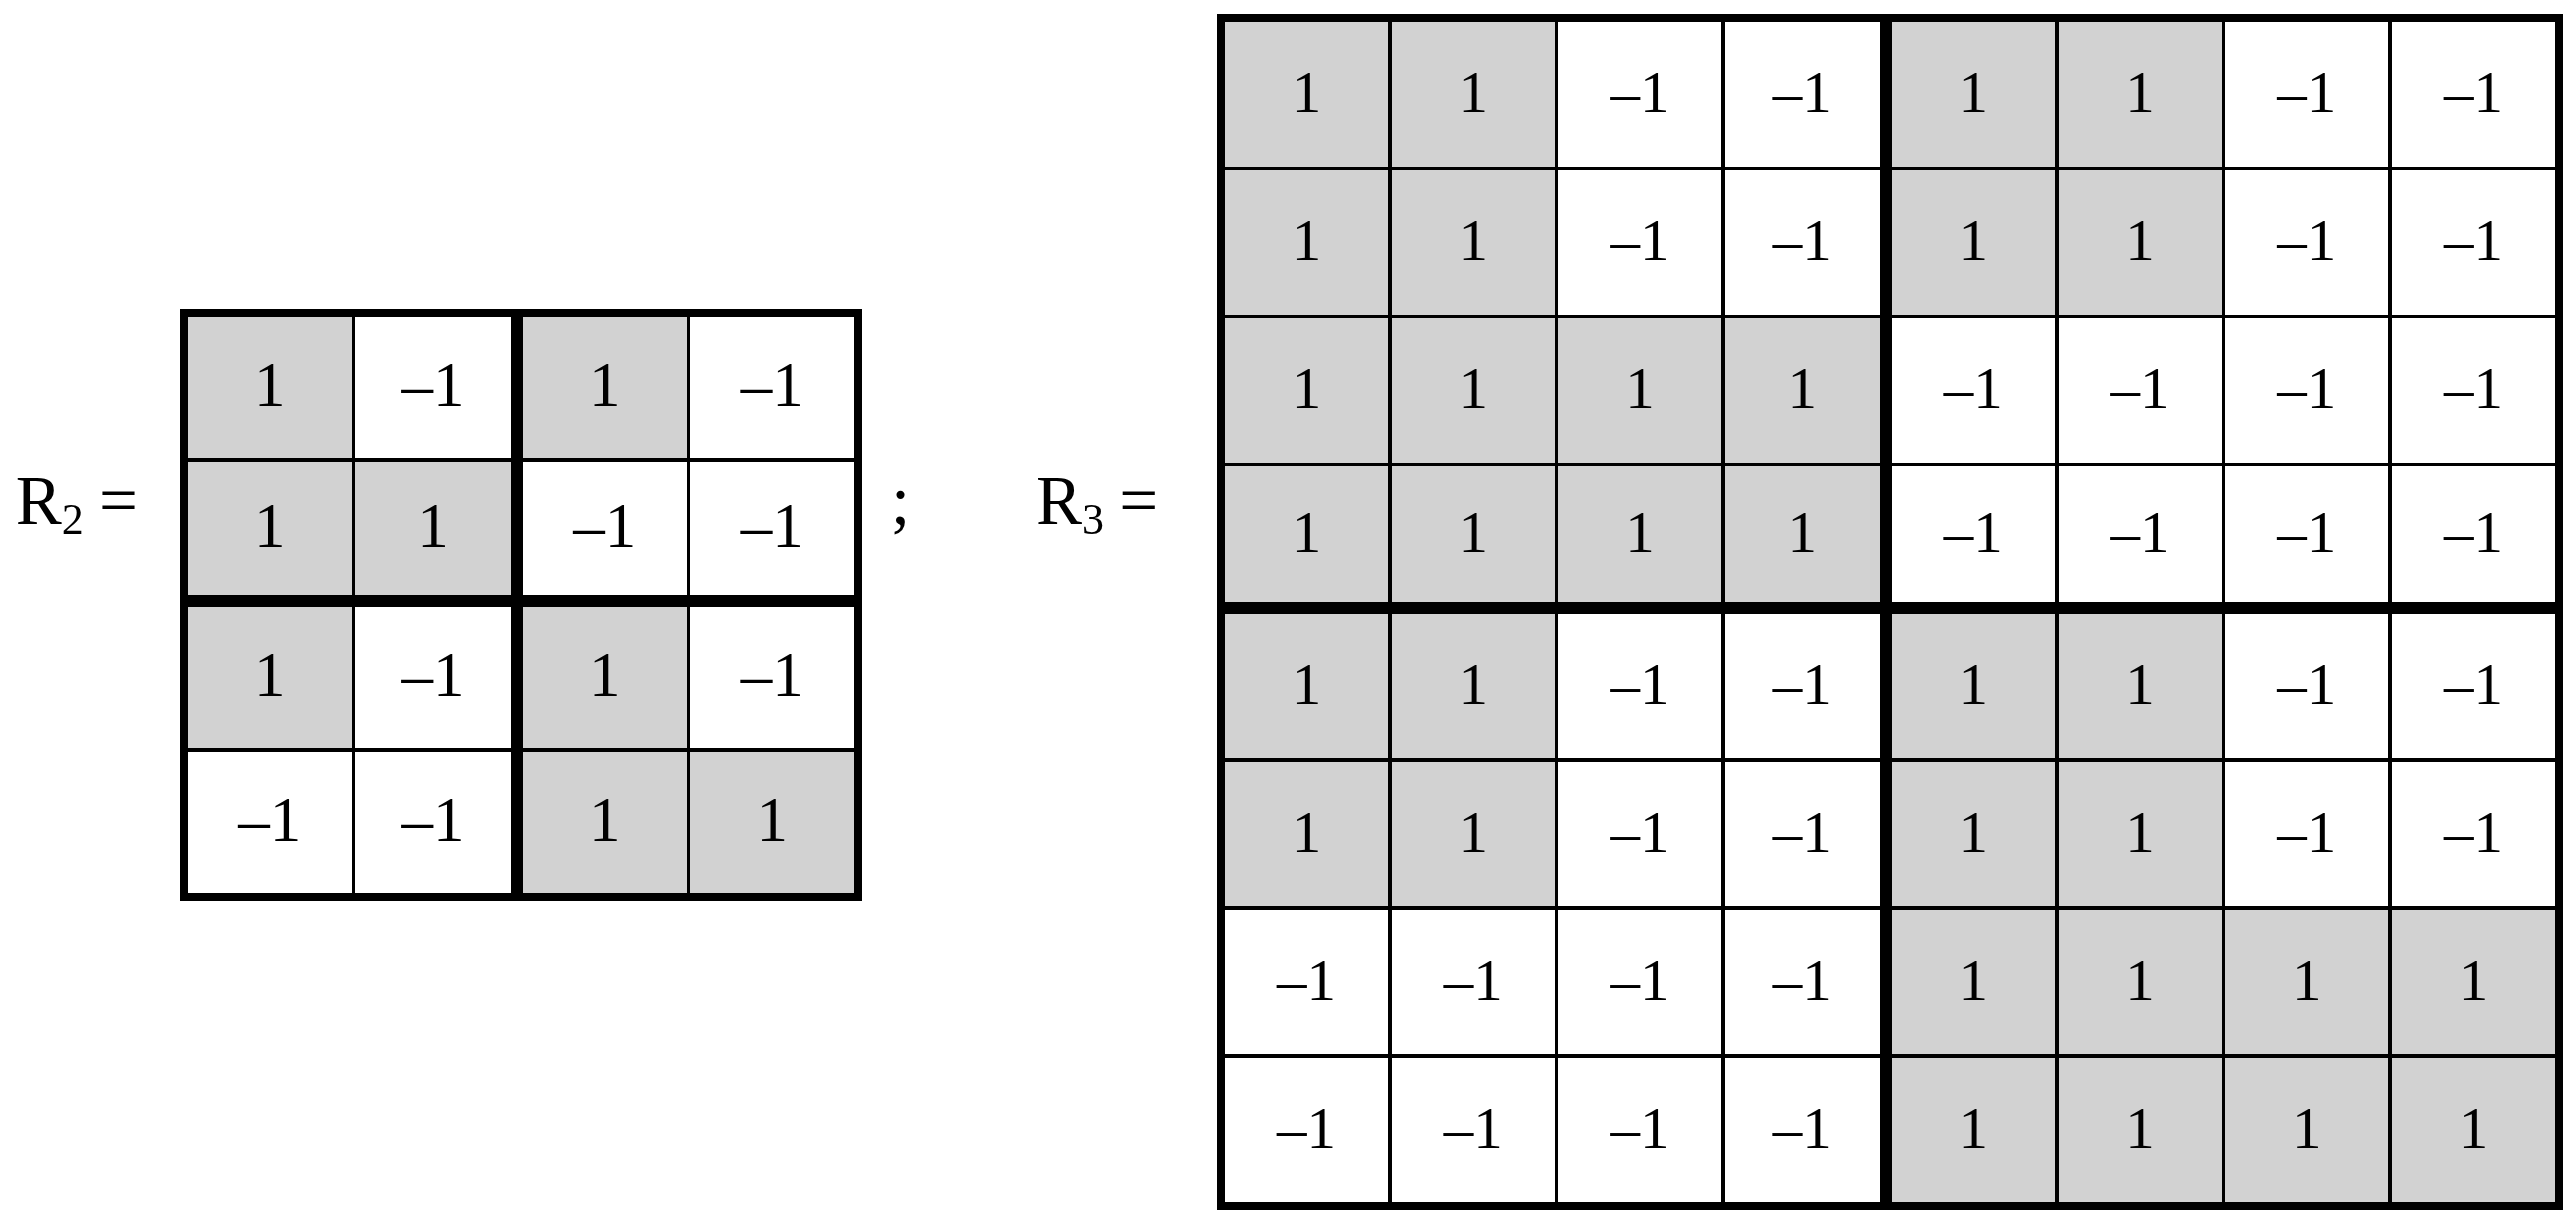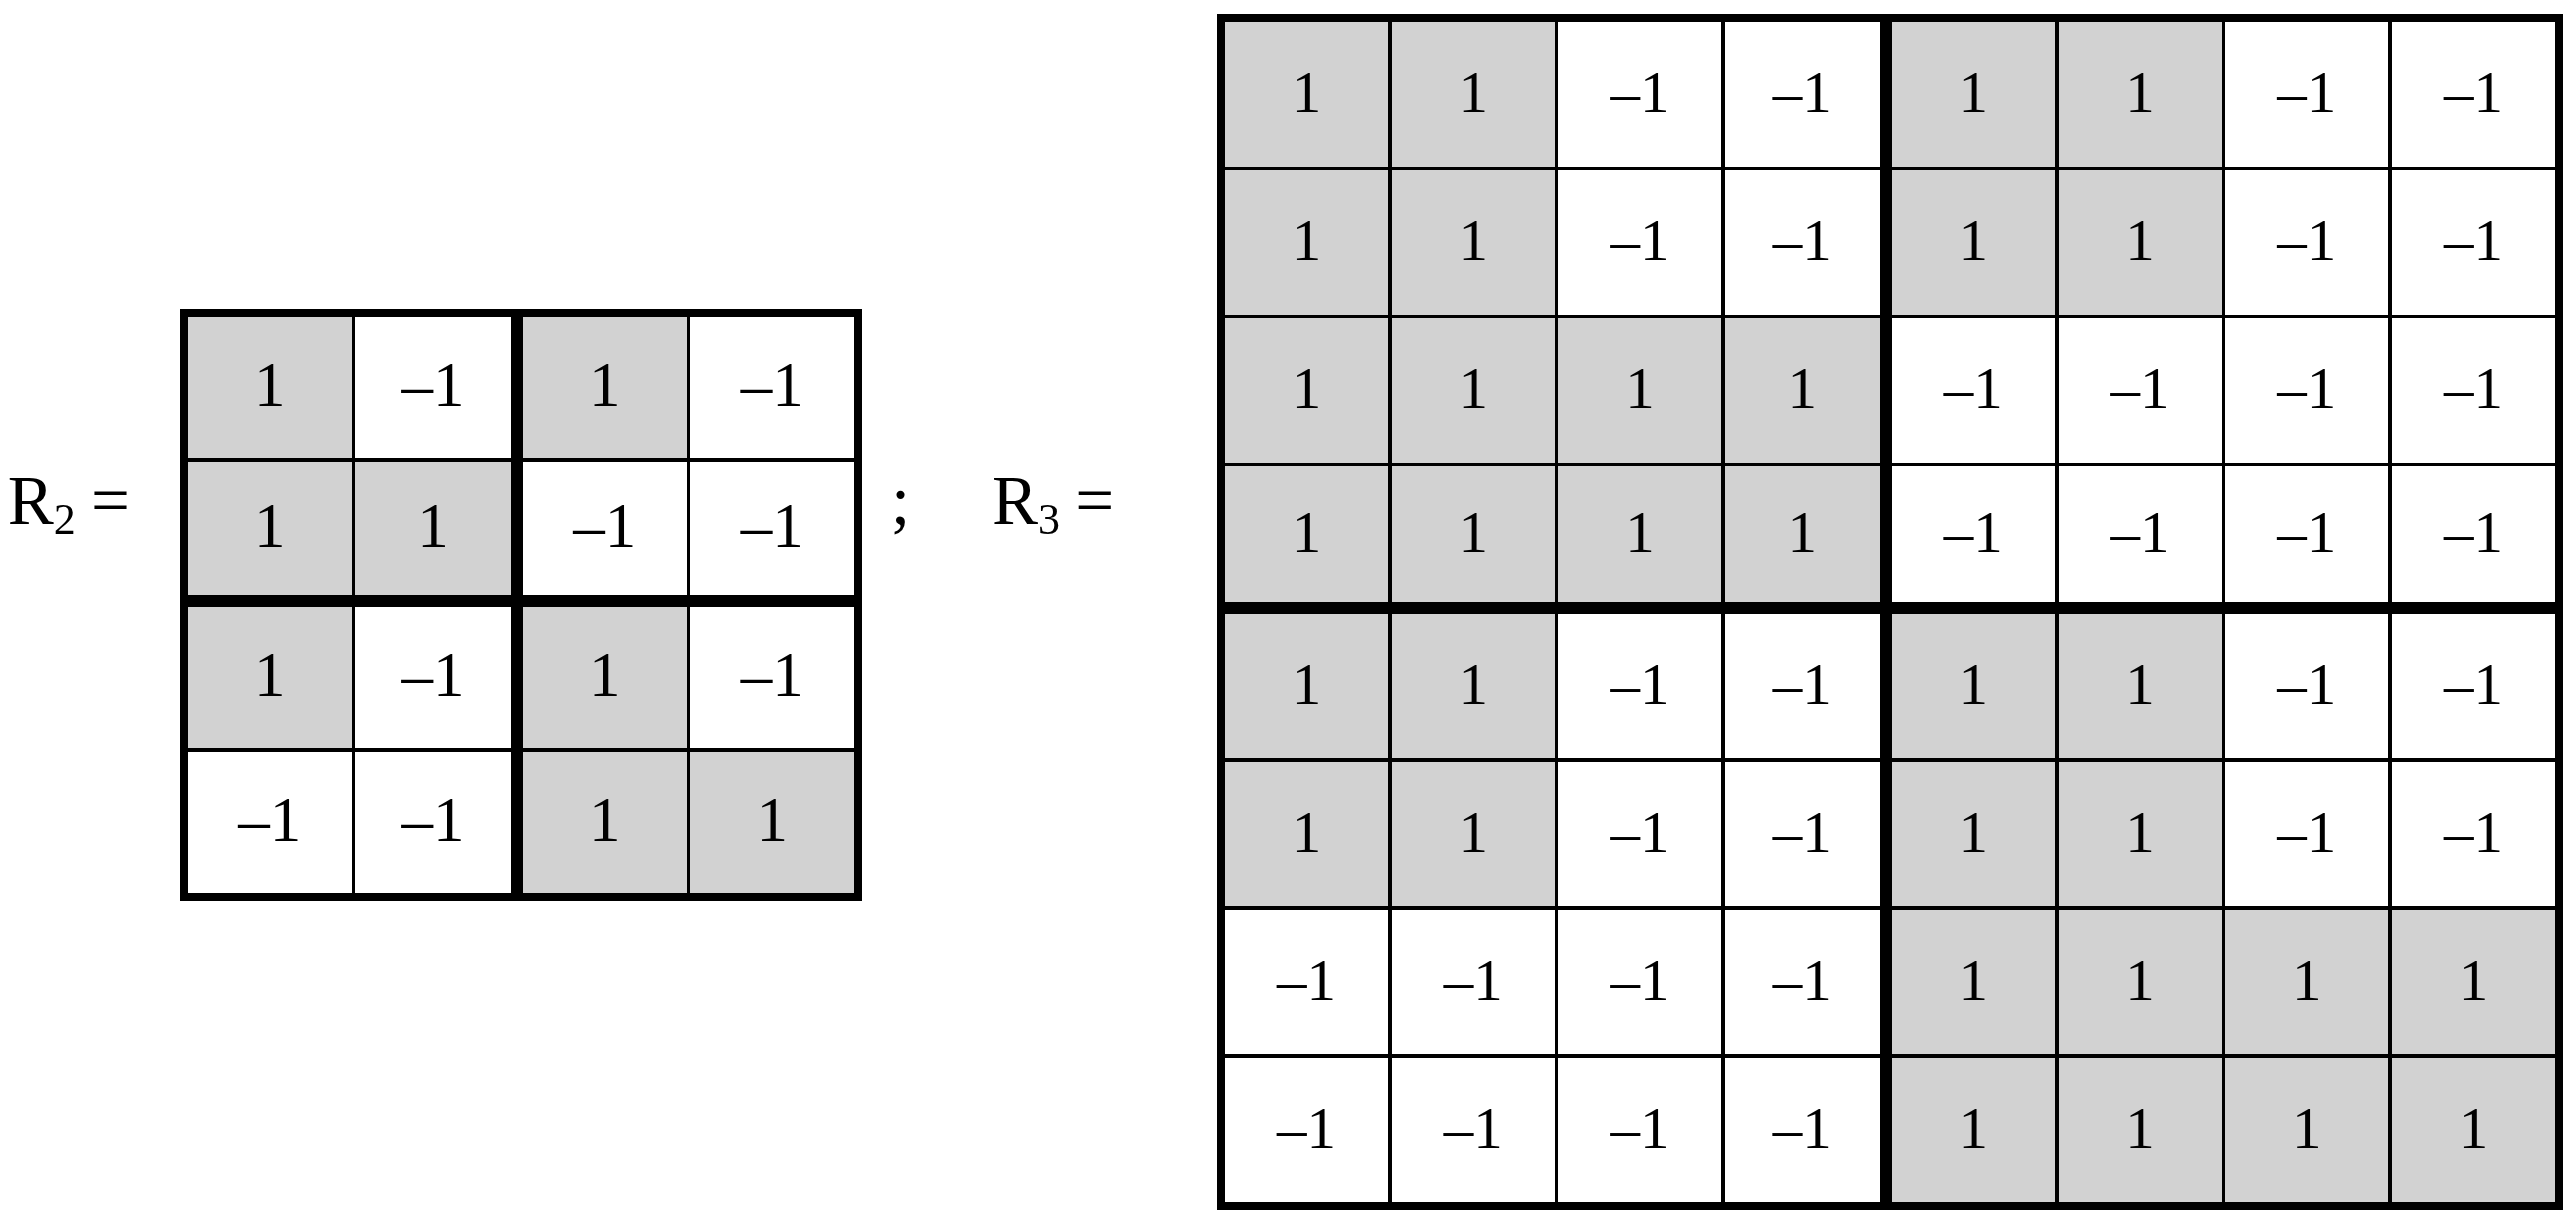--- a/index.html
+++ b/index.html
@@ -23,20 +23,21 @@
 
   
   .expr-label {
     position: absolute;
     color: #000000;
     font-family: "Liberation Serif", "DejaVu Serif", serif;
     font-size: 69px;
     line-height: 1;
     white-space: nowrap;
     user-select: none;
+    margin-left: 8px;
   }
   .expr-label .sub {
     font-size: 44px;
     vertical-align: -0.22em;
     letter-spacing: 0;
   }
   .expr-label .eqsign {
     margin-left: 15.3px;
   }
 
@@ -44,21 +45,21 @@
   #sep-semicolon {
     position: absolute;
     left: 891px;
     top: 467px;
     font-size: 69px;
     color: #000000;
     font-family: "Liberation Serif", "DejaVu Serif", serif;
     line-height: 1;
     user-select: none;
   }
-  #label-r3 { left: 992px; top: 467px; }
+  #label-r3 { left: 1028px; top: 467px; }
 
   
   .matrix {
     position: absolute;
     box-sizing: border-box;
     background: #000000;
     display: grid;
     border: 8.6px solid #000000;
   }
 

